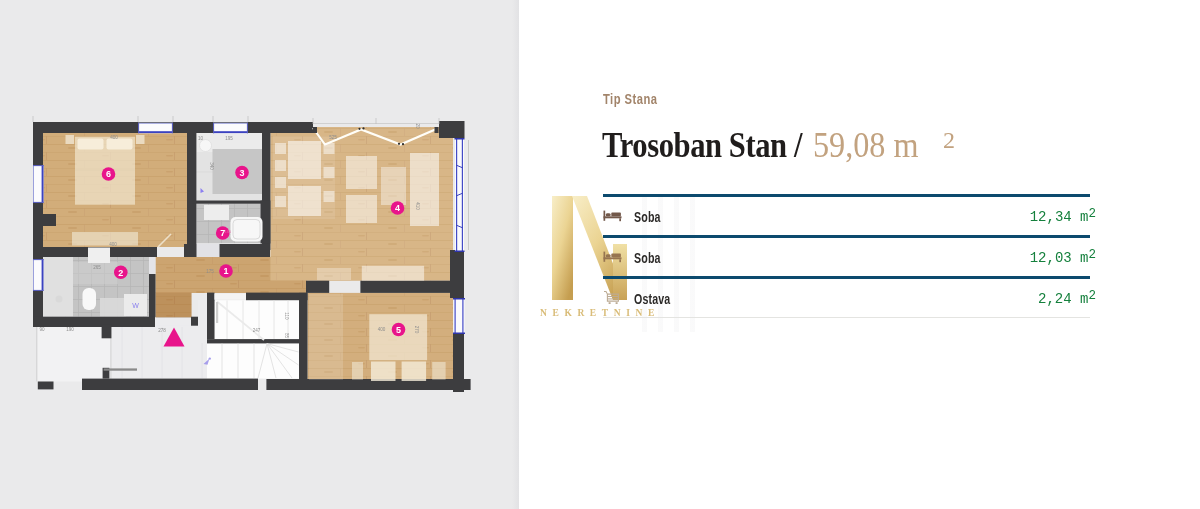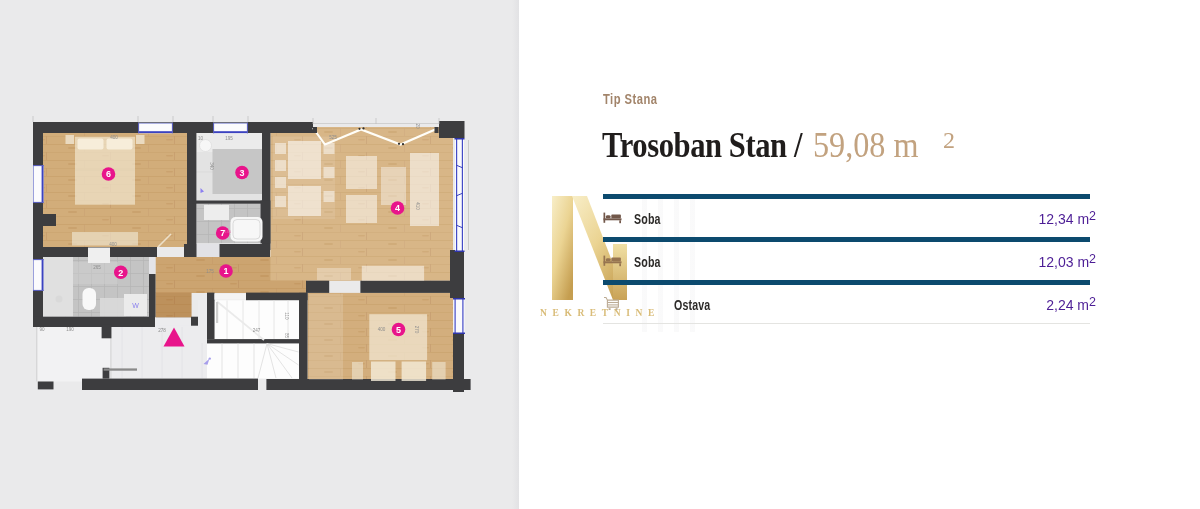--- a/index.html
+++ b/index.html
@@ -11,26 +11,26 @@
        color:#a2846a;transform:scaleX(.80);transform-origin:left center;letter-spacing:.6px;}
   .title{position:absolute;left:602px;top:126px;font-family:"Liberation Serif",serif;
        font-size:35px;font-weight:bold;color:#201d1c;white-space:nowrap;letter-spacing:-0.5px;
        transform:scaleX(0.875);transform-origin:left center;}
   .titleg{position:absolute;left:813px;top:126px;font-family:"Liberation Serif",serif;
        font-size:35px;font-weight:normal;color:#c2a27f;white-space:nowrap;
        transform:scaleX(0.92);transform-origin:left center;}
   .titleg2{position:absolute;left:943px;top:127px;font-family:"Liberation Serif",serif;
        font-size:24px;font-weight:normal;color:#c2a27f;}
   .tbl{position:absolute;left:603px;top:194px;width:487px;}
-  .row{height:38px;border-top:5px solid #0c4a6e;display:flex;align-items:center;position:relative;}
-  .row:last-child{border-bottom:1px solid #e4e4e1;gap:40px;}
+  .row{height:38px;border-top:3px solid #0c4a6e;display:flex;align-items:center;position:relative;}
+  .row:last-child{border-bottom:1px solid #e4e4e1;}
   .ric{width:19px;height:16px;flex:0 0 19px;margin-left:0px;}
   .rlab{font-size:15px;font-weight:bold;color:#2c2a28;margin-left:12px;
         transform:scaleX(.71);transform-origin:left center;white-space:nowrap;letter-spacing:0.2px;}
-  .rval{position:absolute;right:-6px;font-size:14px;color:#4c1d95;}
+  .rval{position:absolute;right:-6px;font-size:14px;color:#15803d;font-family:Liberation Mono, monospace;}
   .rval sup{font-size:12.5px;vertical-align:4px;}
   .wm{position:absolute;left:538px;top:190px;}
   .streaks{position:absolute;left:642px;top:196px;width:62px;height:136px;
      background:repeating-linear-gradient(90deg,rgba(203,203,208,0.10) 0 5px,rgba(255,255,255,0) 5px 16px);}
 </style>
 </head>
 <body>
 
 <div class="leftbg"></div>
 

